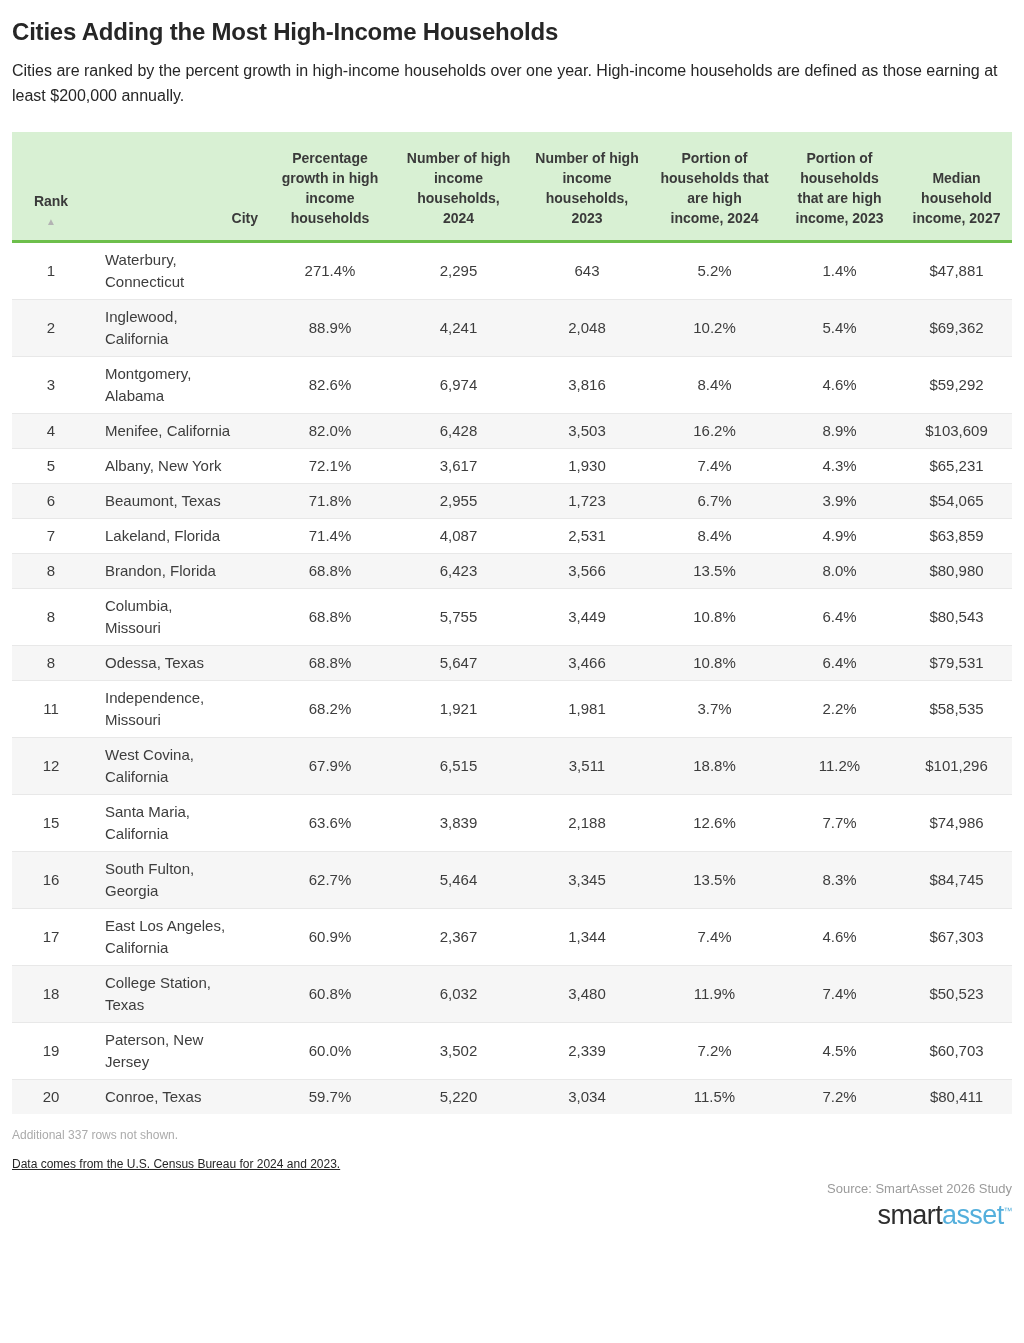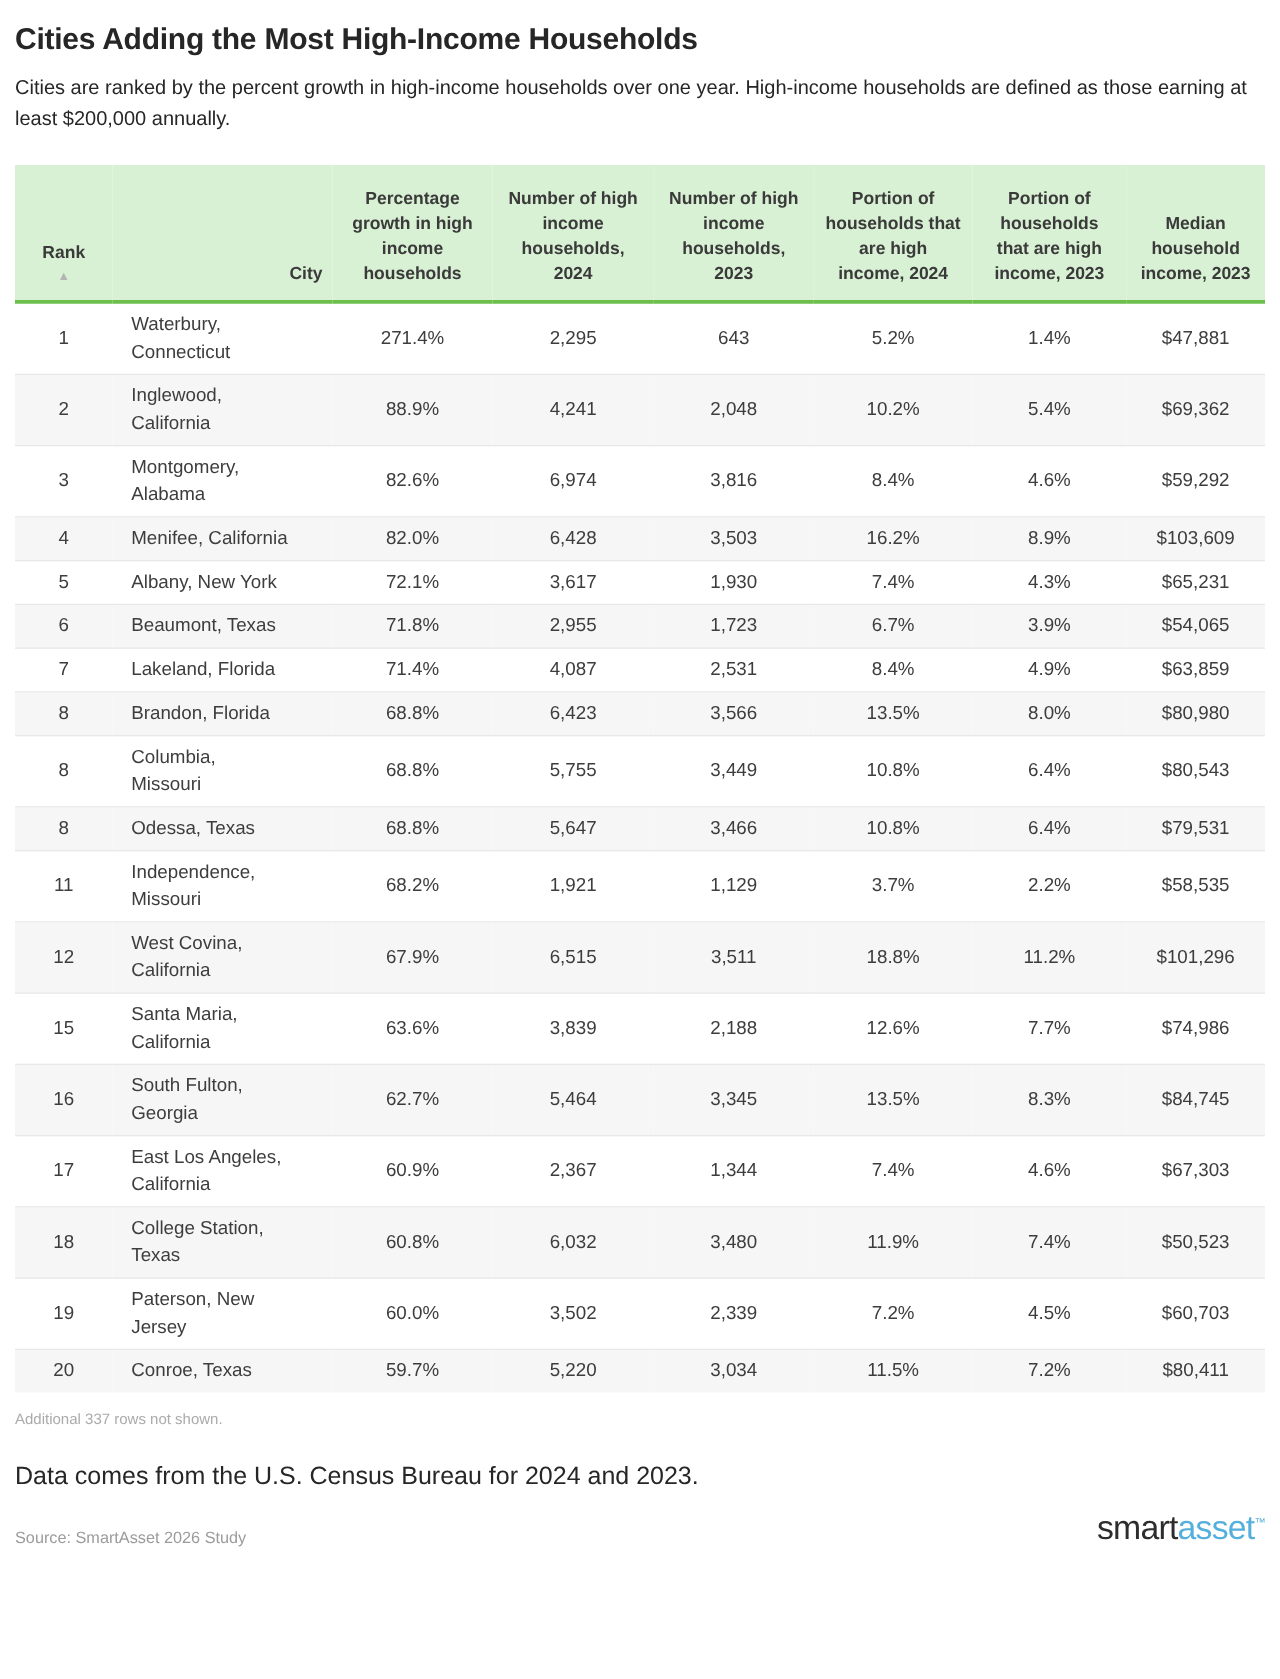--- a/index.html
+++ b/index.html
@@ -73,29 +73,31 @@
     padding-left: 15px;
     padding-right: 13px;
     white-space: pre-line;
   }
   p.additional-note {
     margin: 14px 0 0 0;
     font-size: 12px;
     color: var(--text-muted, #ababab);
   }
   p.data-note {
-    margin: 28px 0 0 0;
-    font-size: 20px;
+    margin: 15px 0 0 0;
+    font-size: 12px;
     color: var(--text-primary, #262626);
+    text-decoration: underline;
   }
   .source-row {
     display: flex;
     justify-content: space-between;
     align-items: flex-end;
     margin-top: 10px;
+    flex-direction: column;
   }
   .source {
     font-size: 13px;
     color: #9b9b9b;
   }
   .logo {
     font-size: 27px;
     letter-spacing: -0.6px;
     line-height: 30px;
     white-space: nowrap;
@@ -145,21 +147,21 @@
           <th>
             <span class="th-label">Number of high income households, 2023</span>
           </th>
           <th>
             <span class="th-label">Portion of households that are high income, 2024</span>
           </th>
           <th>
             <span class="th-label">Portion of households that are high income, 2023</span>
           </th>
           <th>
-            <span class="th-label">Median household income, 2023</span>
+            <span class="th-label">Median household income, 2027</span>
           </th>
         </tr>
     </thead>
     <tbody id="table-body">
         <tr>
           <td class="col-rank">1</td>
           <td class="col-city">Waterbury,
 Connecticut</td>
           <td class="col-pct-growth">271.4%</td>
           <td class="col-households-2024">2,295</td>
@@ -260,21 +262,21 @@
           <td class="col-portion-2024">10.8%</td>
           <td class="col-portion-2023">6.4%</td>
           <td class="col-median-income-2024">$79,531</td>
         </tr>
         <tr>
           <td class="col-rank">11</td>
           <td class="col-city">Independence,
 Missouri</td>
           <td class="col-pct-growth">68.2%</td>
           <td class="col-households-2024">1,921</td>
-          <td class="col-households-2023">1,129</td>
+          <td class="col-households-2023">1,981</td>
           <td class="col-portion-2024">3.7%</td>
           <td class="col-portion-2023">2.2%</td>
           <td class="col-median-income-2024">$58,535</td>
         </tr>
         <tr>
           <td class="col-rank">12</td>
           <td class="col-city">West Covina,
 California</td>
           <td class="col-pct-growth">67.9%</td>
           <td class="col-households-2024">6,515</td>

